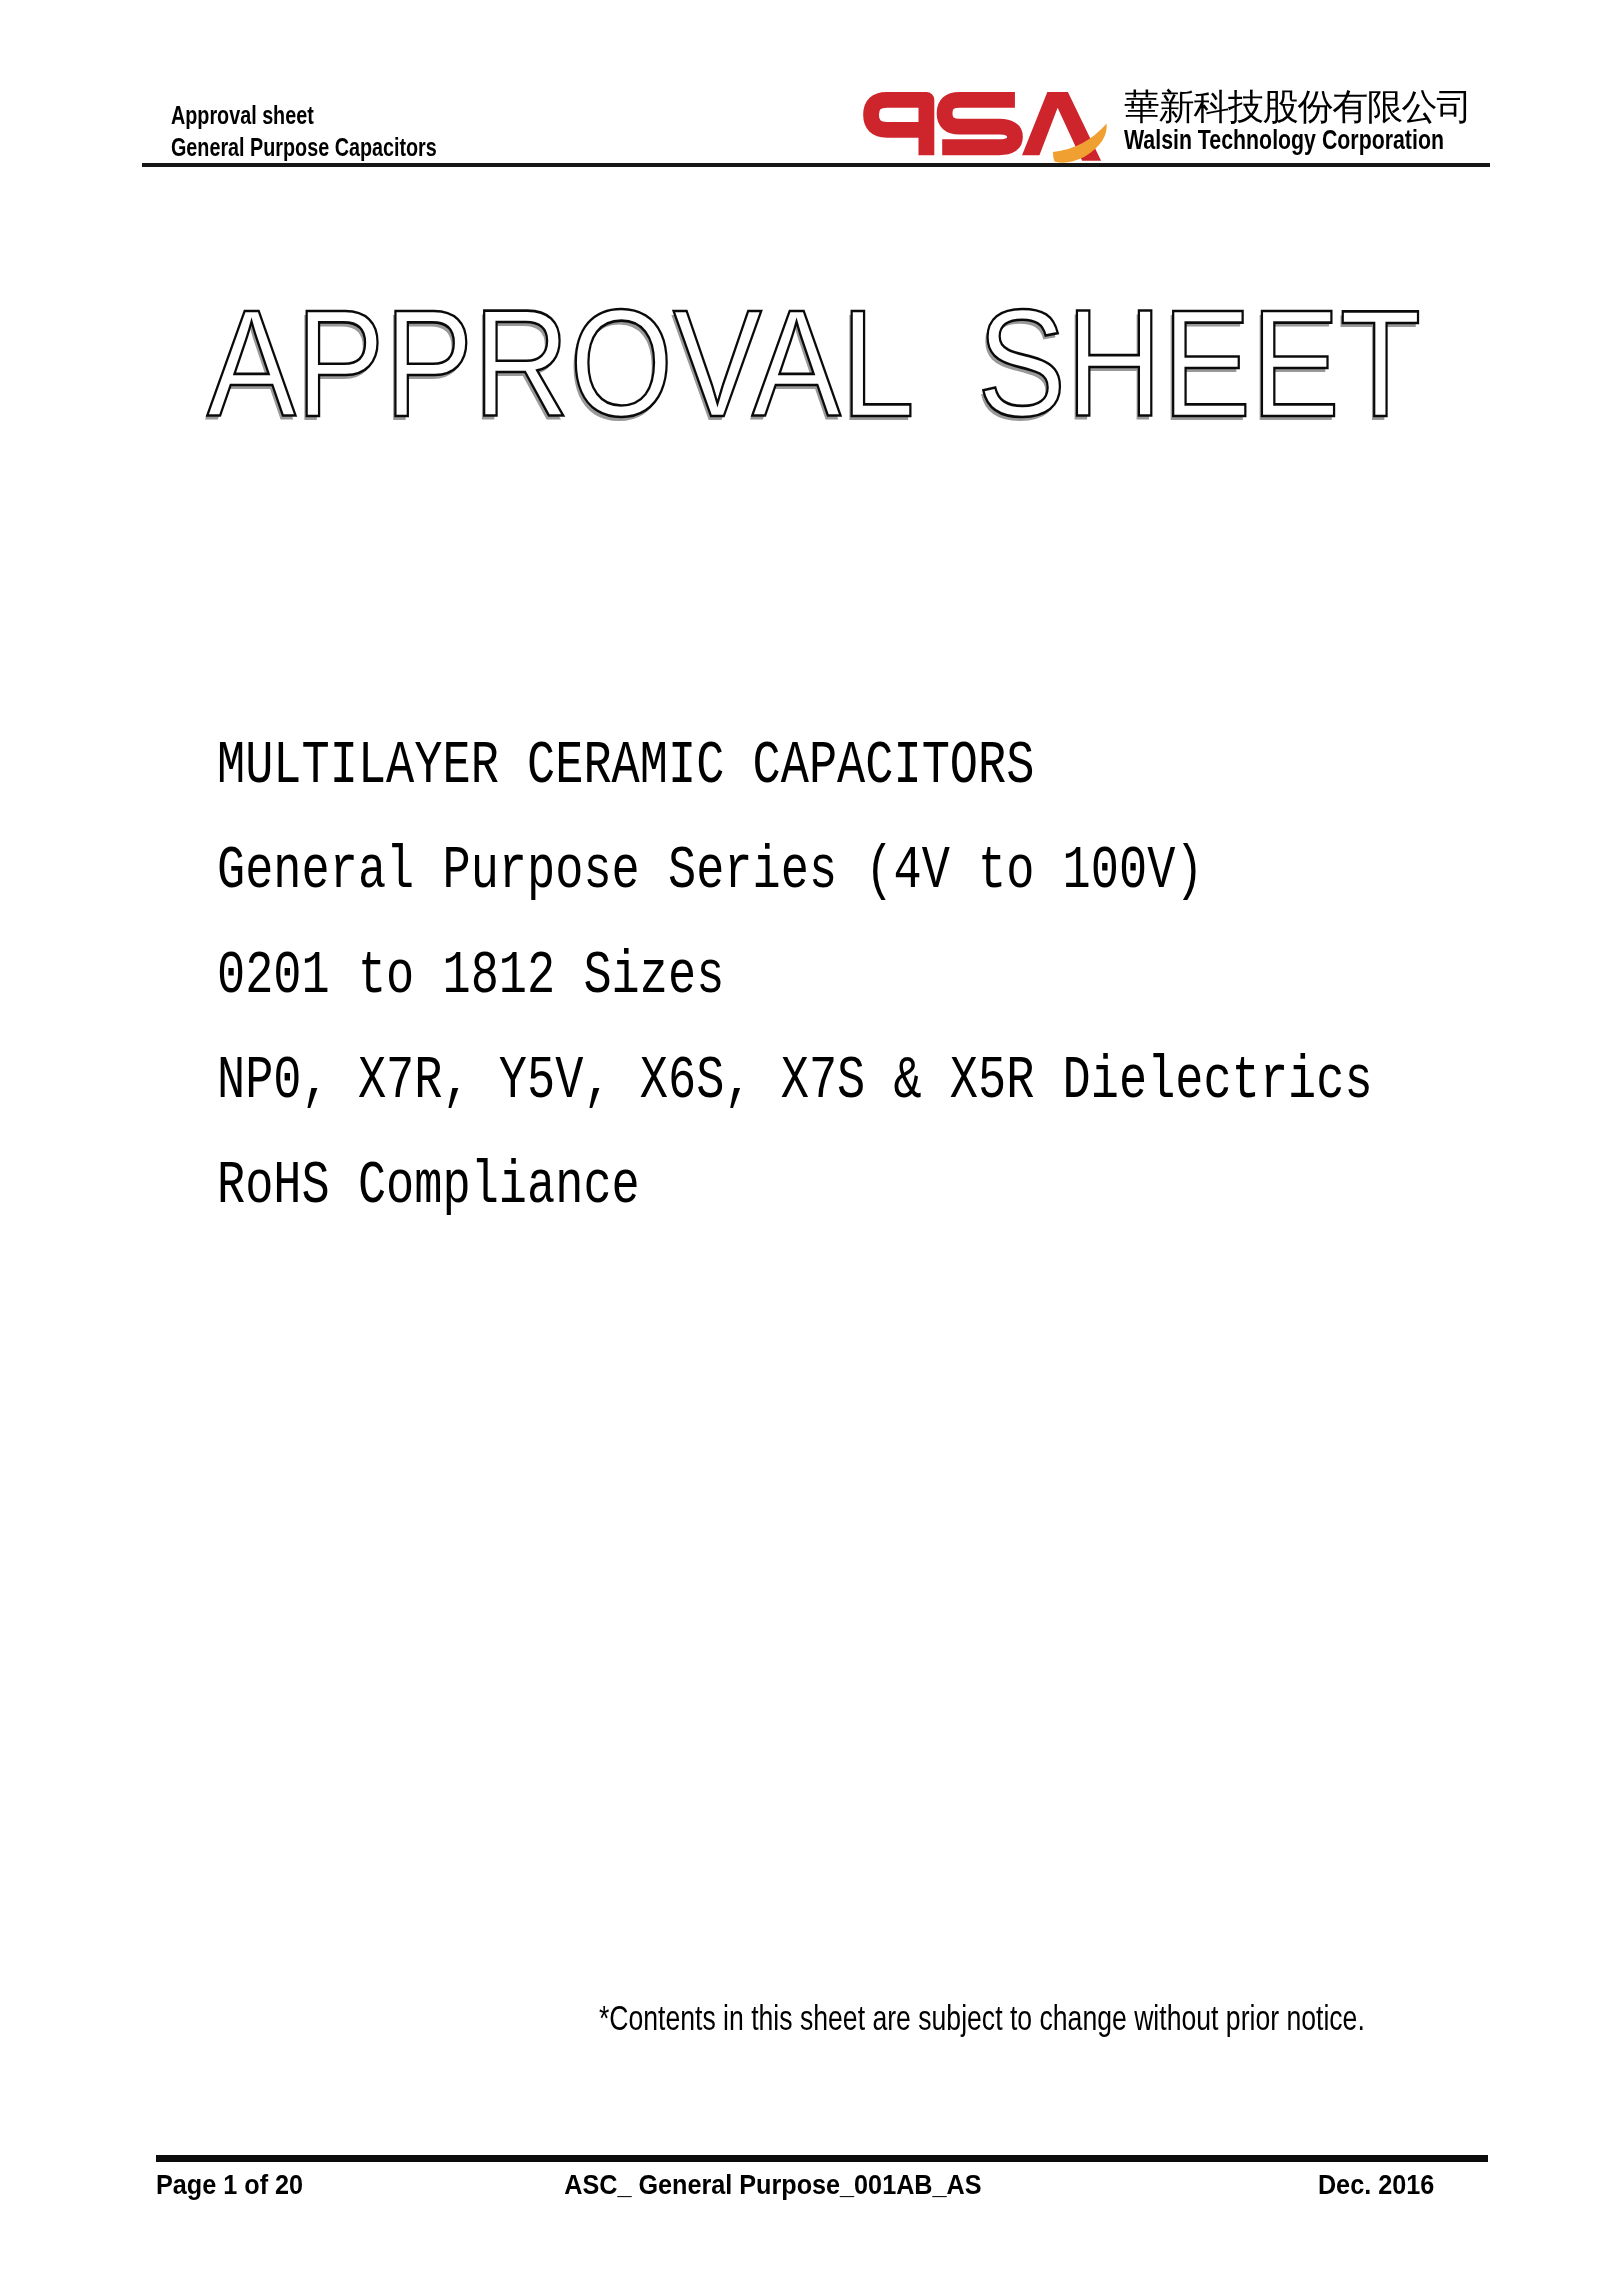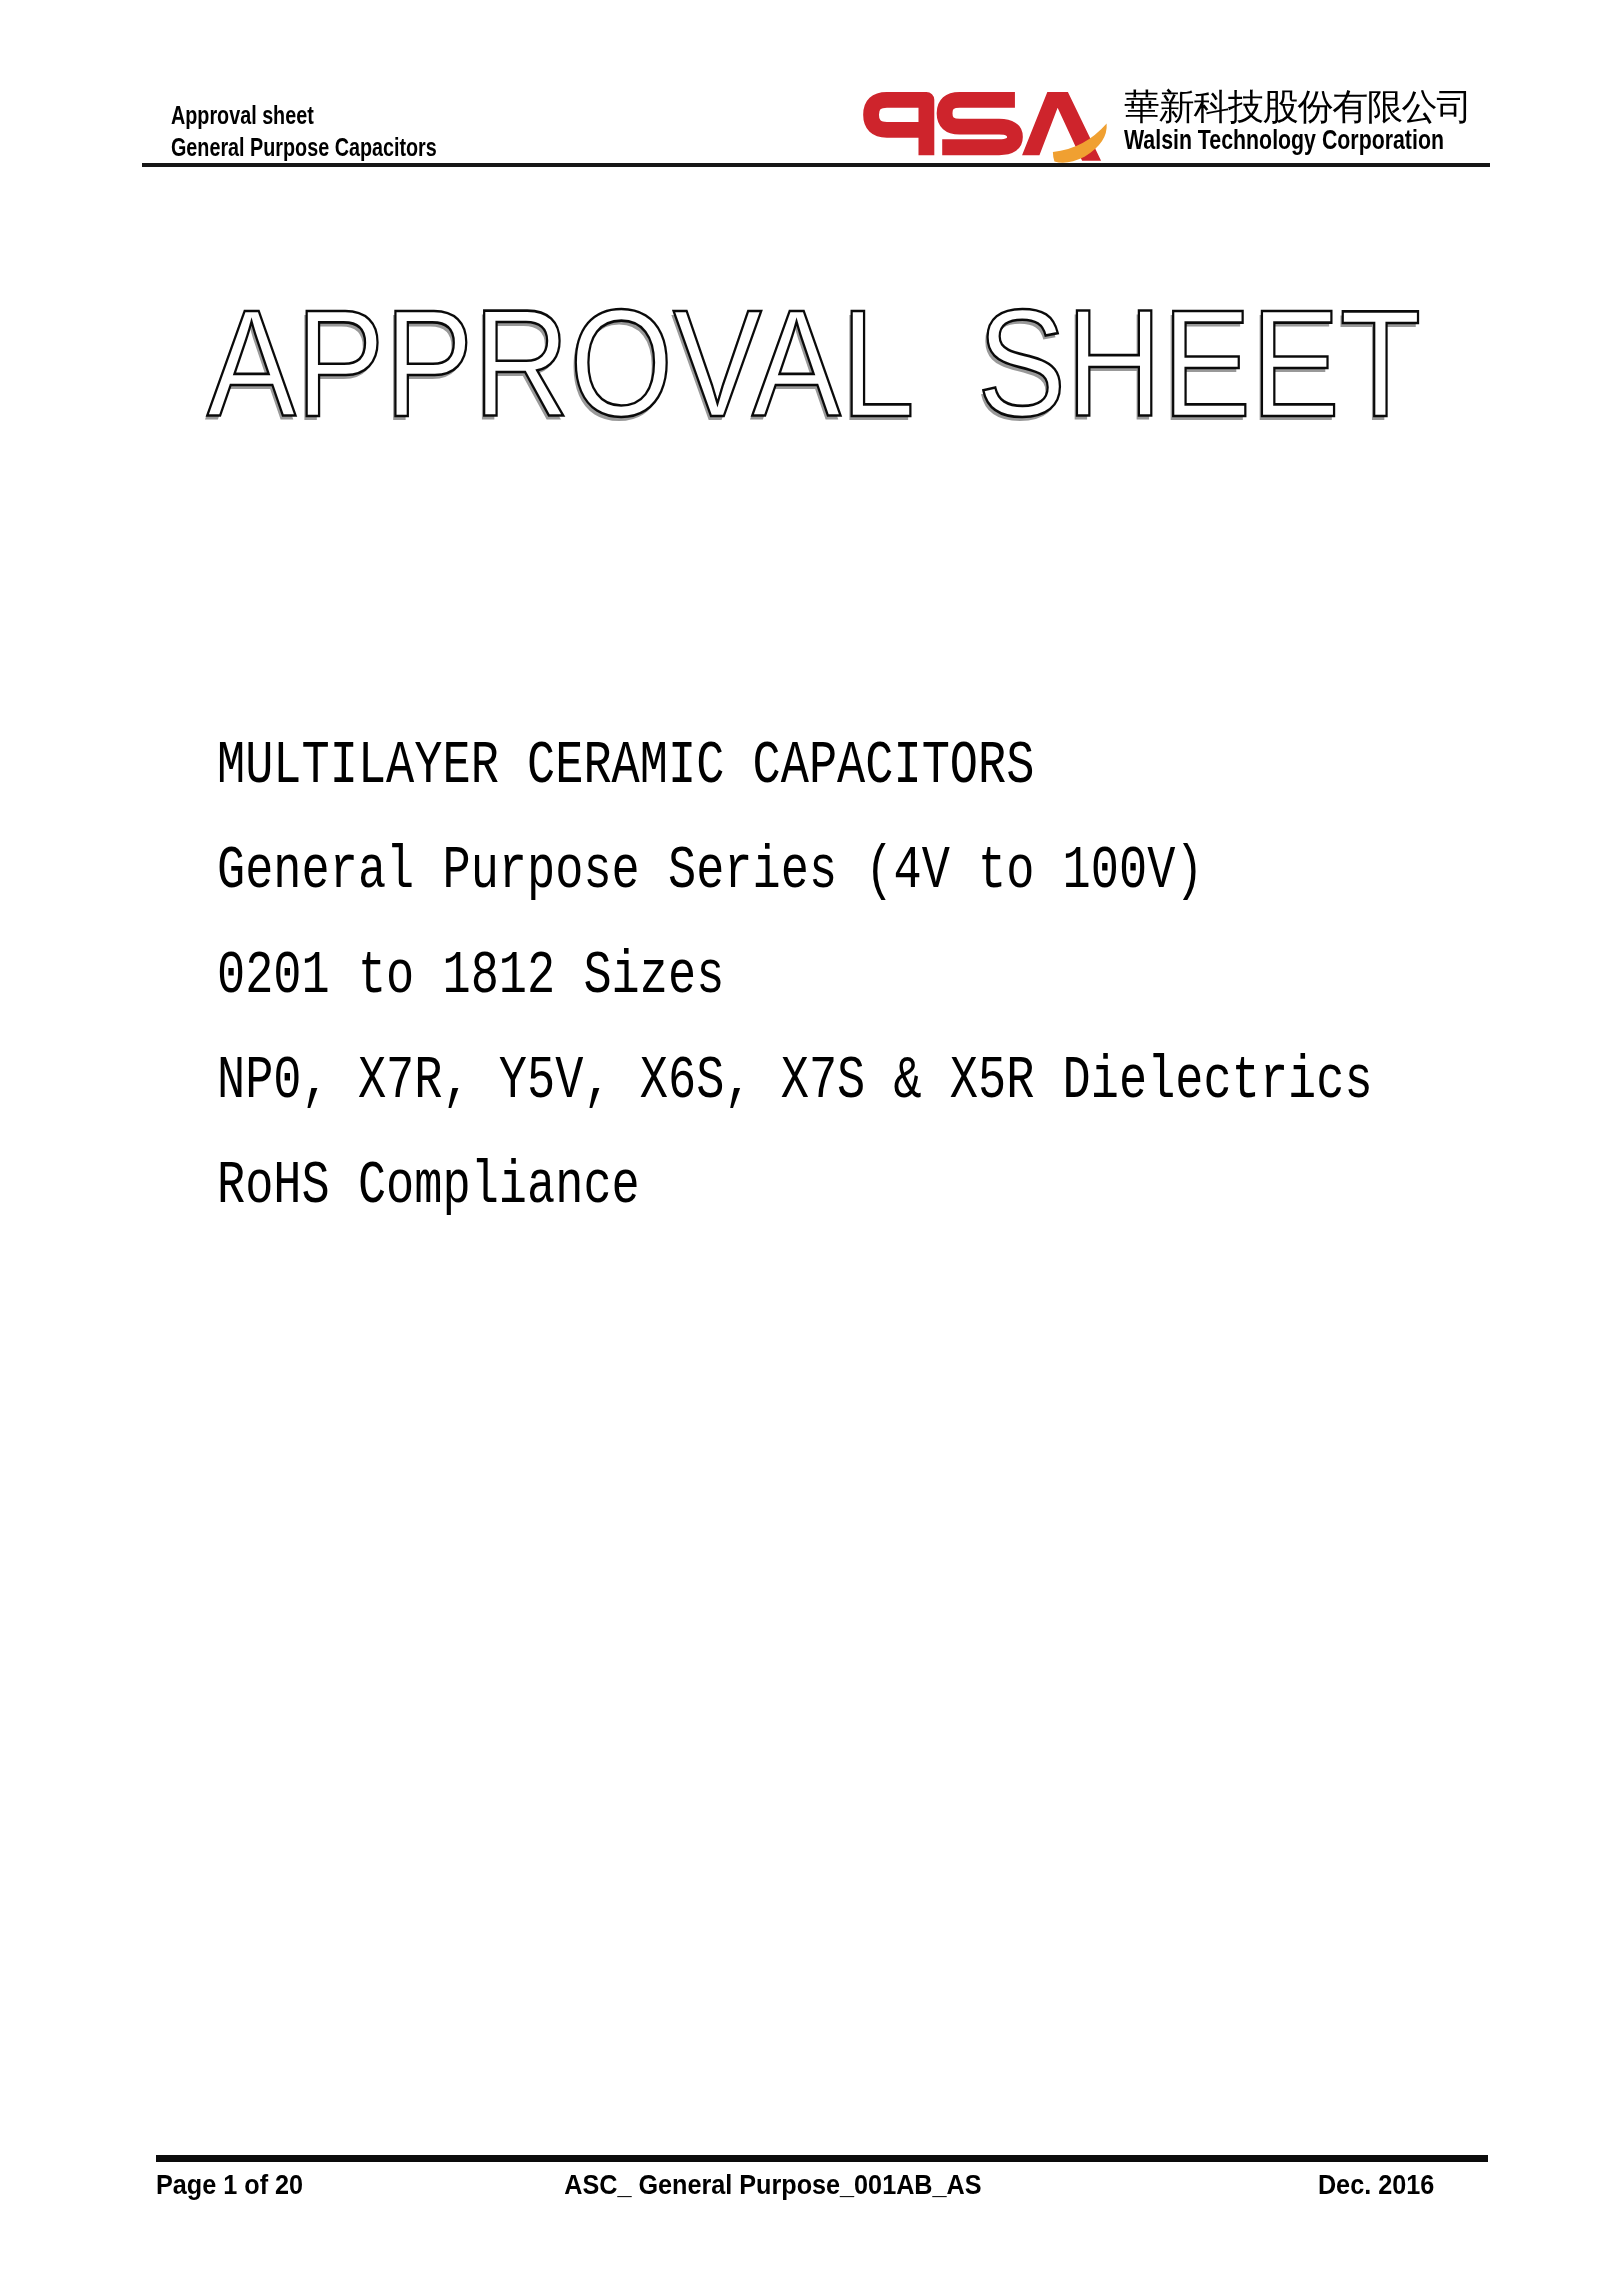--- a/index.html
+++ b/index.html
@@ -124,20 +124,23 @@
       <span class="cx ox-l">0201 to 1812 Sizes</span>
     </div>
     <div class="body-line">
       <span class="cx ox-l">NP0, X7R, Y5V, X6S, X7S &amp; X5R Dielectrics</span>
     </div>
     <div class="body-line">
       <span class="cx ox-l">RoHS Compliance</span>
     </div>
   </div>
 
+  <div class="notice">
+    <span class="cx ox-r">*Contents in this sheet are subject to change without prior notice.</span>
+  </div>
 
   <div class="ftr-rule"></div>
   <div class="ftr-row">
     <div class="ftr-left">
       <span class="cx ox-l">Page 1 of 20</span>
     </div>
     <div class="ftr-center">
       <span class="cx ox-c">ASC_ General Purpose_001AB_AS</span>
     </div>
     <div class="ftr-right">

